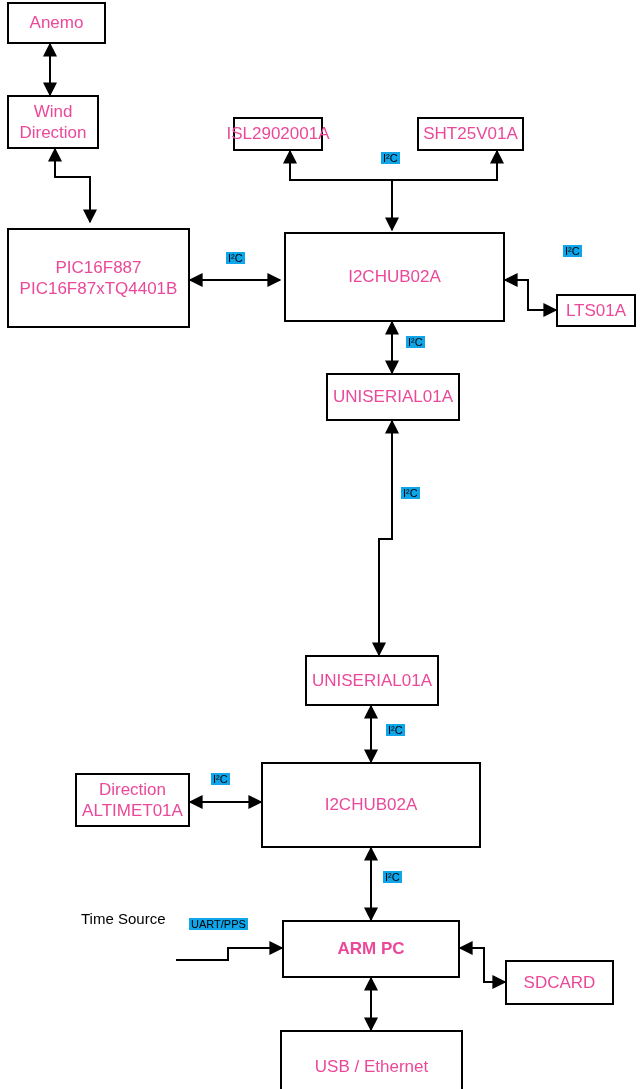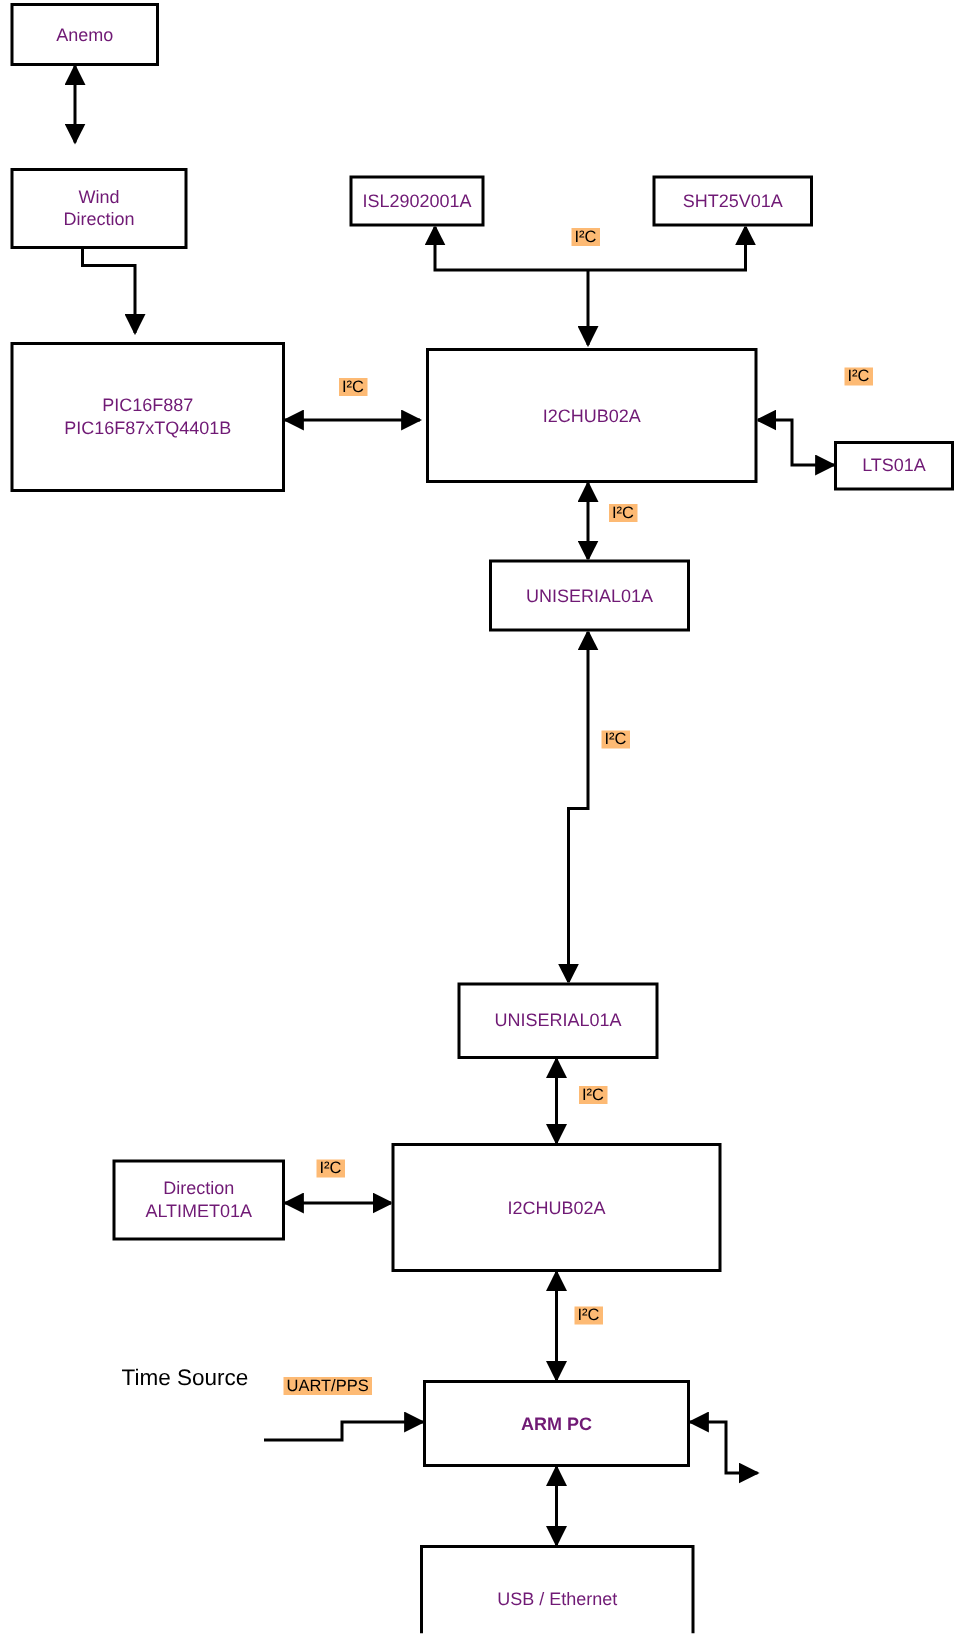--- a/index.html
+++ b/index.html
@@ -17,31 +17,31 @@
   }
   .node {
     position: absolute;
     box-sizing: border-box;
     border: 2px solid #000000;
     background: #ffffff;
     display: flex;
     align-items: center;
     justify-content: center;
     text-align: center;
-    font-size: 12px;
-    color: #701a75;
+    font-size: 17px;
+    color: #ec4899;
     line-height: 1.25;
     white-space: pre-line;
     z-index: 3;
   }
   .edge-label {
     position: absolute;
     font-size: 11px;
     color: #000000;
-    background: #fdba74;
+    background: #0ea5e9;
     padding: 0 2px;
     z-index: 4;
     white-space: nowrap;
   }
   .free-label {
     position: absolute;
     font-size: 15px;
     color: #000000;
     z-index: 4;
     white-space: nowrap;
@@ -90,46 +90,47 @@
 
     <path d="M 176 960 L 228 960 L 228 948 L 282 948" fill="none" stroke="#000" stroke-width="2" marker-end="url(#arrow)"></path>
 
     <path d="M 460 948 L 484 948 L 484 982 L 505 982" fill="none" stroke="#000" stroke-width="2" marker-start="url(#arrow)" marker-end="url(#arrow)"></path>
 
     <line x1="371" y1="978" x2="371" y2="1030" stroke="#000" stroke-width="2" marker-start="url(#arrow)" marker-end="url(#arrow)"></line>
   </svg>
 
   <div class="node" style="left:7px; top:2px; width:99px; height:42px;">Anemo</div>
 
-  <div class="node" style="left:7px; top:112px; width:118px; height:54px;text-align:center;">Wind
+  <div class="node" style="left:7px; top:95px; width:92px; height:54px;text-align:center;">Wind
 Direction</div>
 
   <div class="node" style="left:7px; top:228px; width:183px; height:100px;">PIC16F887
 PIC16F87xTQ4401B</div>
 
   <div class="node" style="left:233px; top:117px; width:90px; height:34px;">ISL2902001A</div>
 
-  <div class="node" style="left:435px; top:117px; width:107px; height:34px;">SHT25V01A</div>
+  <div class="node" style="left:417px; top:117px; width:107px; height:34px;">SHT25V01A</div>
 
   <div class="node" style="left:284px; top:232px; width:221px; height:90px;">I2CHUB02A</div>
 
   <div class="node" style="left:556px; top:294px; width:80px; height:33px;">LTS01A</div>
 
   <div class="node" style="left:326px; top:373px; width:134px; height:48px;">UNISERIAL01A</div>
 
   <div class="node" style="left:305px; top:655px; width:134px; height:51px;">UNISERIAL01A</div>
 
   <div class="node" style="left:261px; top:762px; width:220px; height:86px;">I2CHUB02A</div>
 
   <div class="node" style="left:75px; top:773px; width:115px; height:54px;">Direction
 ALTIMET01A</div>
 
 
   <div class="node" style="left:282px; top:920px; width:178px; height:58px;font-weight:bold;">ARM PC</div>
 
+  <div class="node" style="left:505px; top:960px; width:109px; height:45px;">SDCARD</div>
 
   <div class="node" style="left:280px; top:1030px; width:183px; height:73px;">USB / Ethernet</div>
 
   <div class="edge-label" style="left:381px; top:152px;">I²C</div>
 
   <div class="edge-label" style="left:226px; top:252px;">I²C</div>
 
   <div class="edge-label" style="left:563px; top:245px;">I²C</div>
 
   <div class="edge-label" style="left:406px; top:336px;">I²C</div>

